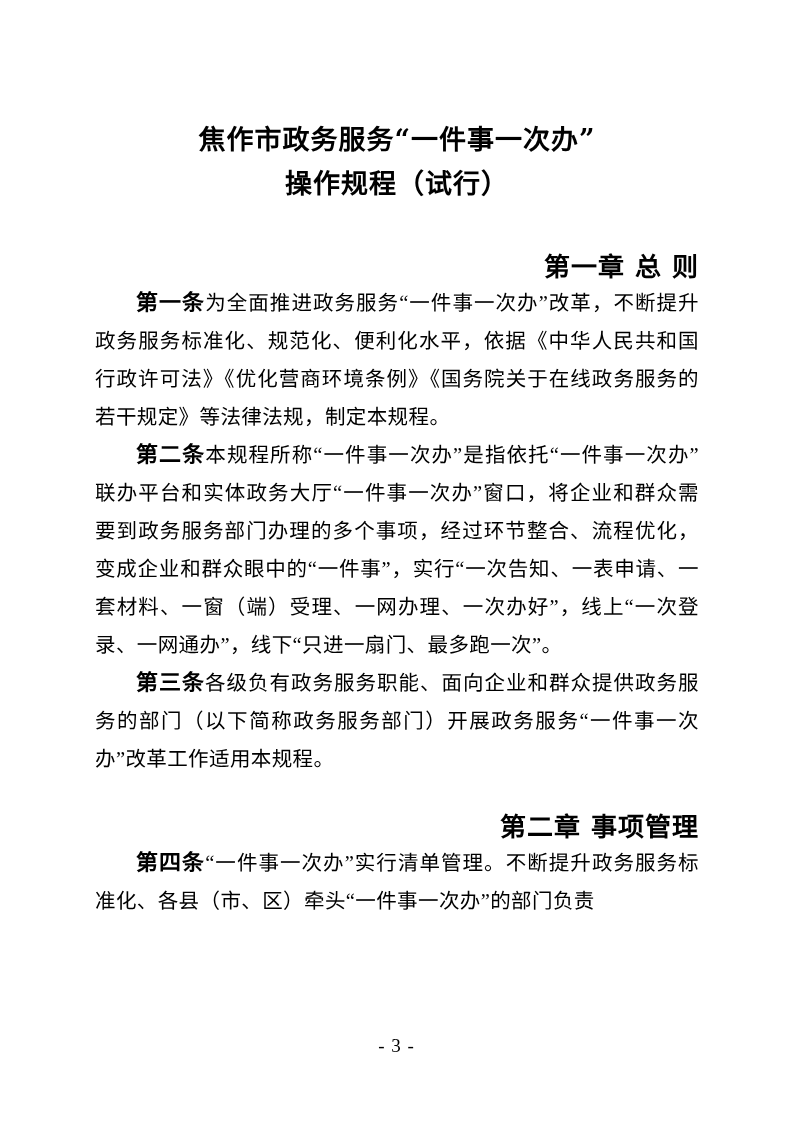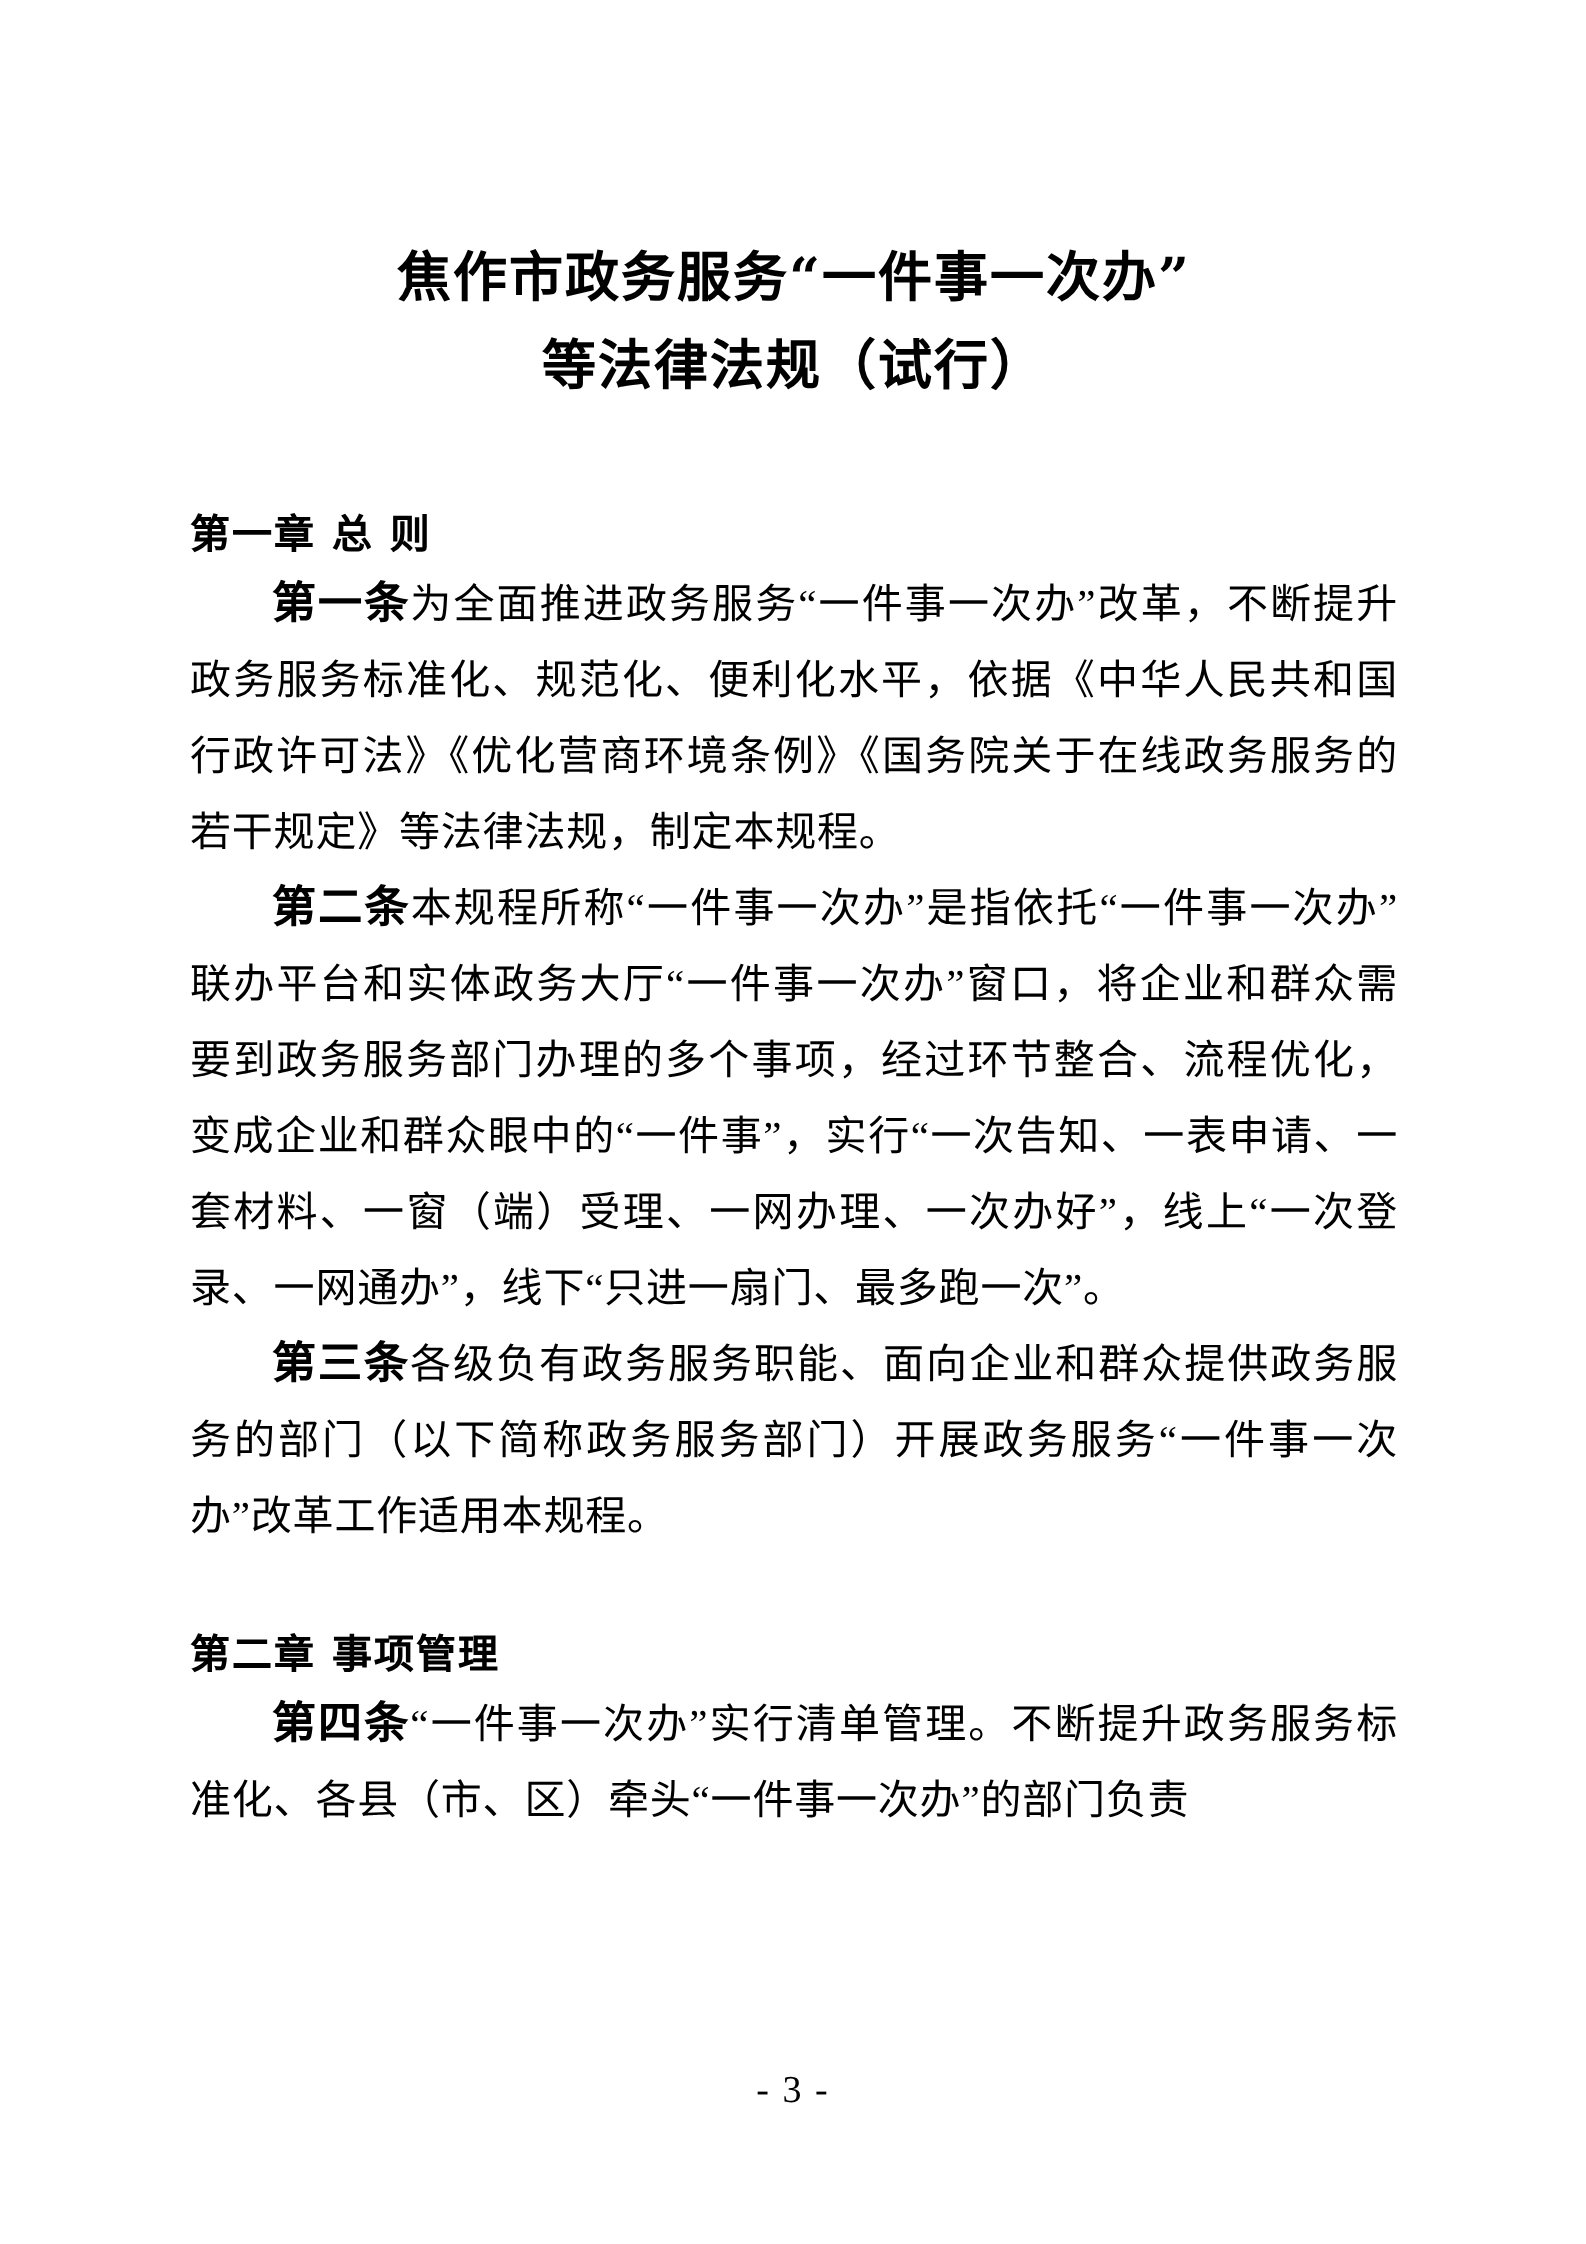--- a/index.html
+++ b/index.html
@@ -34,24 +34,24 @@
     font-weight: bold;
     font-size: 27px;
     line-height: 44px;
     letter-spacing: 1px;
     margin: 0;
   }
   .doc-title .line {
     display: block;
   }
   .chapter {
-    text-align: left;
+    text-align: right;
     font-family: "DejaVu Sans", "Liberation Sans", sans-serif;
     font-weight: bold;
-    font-size: 20px;
+    font-size: 26px;
     line-height: 34px;
     letter-spacing: 1px;
     margin: 0;
   }
   .chapter.first {
     margin-top: 44px;
   }
   .chapter.second {
     margin-top: 32px;
   }
@@ -82,21 +82,21 @@
 </style>
 </head>
 <body>
 
 <div class="page">
 
   <div class="content">
 
     <h1 class="doc-title">
       <span class="line">焦作市政务服务“一件事一次办”</span>
-      <span class="line">等法律法规（试行）</span>
+      <span class="line">操作规程（试行）</span>
     </h1>
 
     <h2 class="chapter first">第一章 总 则</h2>
 
     <p class="body-text">
       <span class="art-label">第一条</span><span>为全面推进政务服务“一件事一次办”改革，不断提升政务服务标准化、规范化、便利化水平，依据《中华人民共和国行政许可法》《优化营商环境条例》《国务院关于在线政务服务的若干规定》等法律法规，制定本规程。</span>
     </p>
 
     <p class="body-text">
       <span class="art-label">第二条</span><span>本规程所称“一件事一次办”是指依托“一件事一次办”联办平台和实体政务大厅“一件事一次办”窗口，将企业和群众需要到政务服务部门办理的多个事项，经过环节整合、流程优化，变成企业和群众眼中的“一件事”，实行“一次告知、一表申请、一套材料、一窗（端）受理、一网办理、一次办好”，线上“一次登录、一网通办”，线下“只进一扇门、最多跑一次”。</span>

